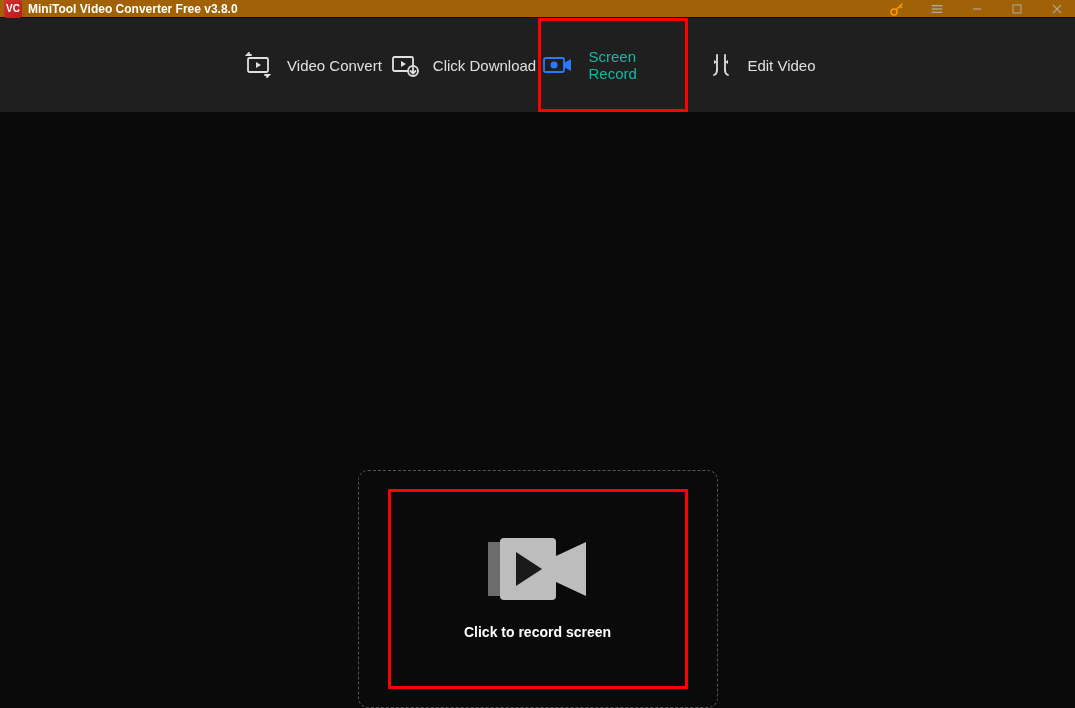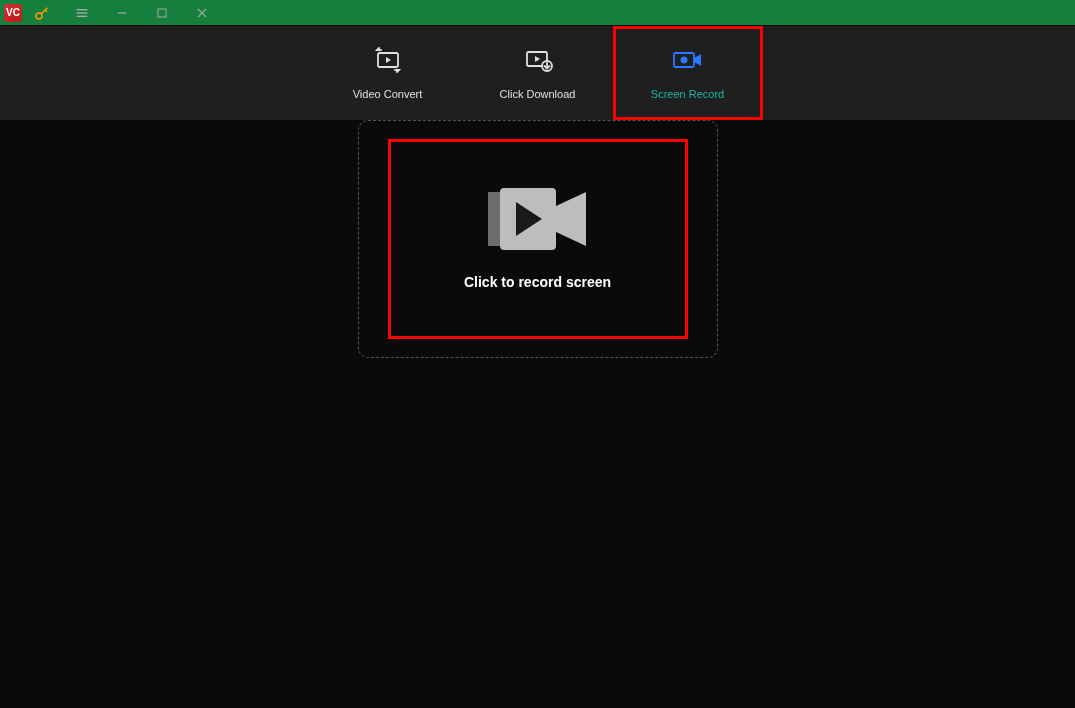--- a/index.html
+++ b/index.html
@@ -15,22 +15,22 @@
       overflow: hidden;
       color: #fff;
     }
     .window {
       width: 100%;
       height: 100%;
       display: flex;
       flex-direction: column;
     }
     .titlebar {
-      height: 26px;
-      background: #15803d;
+      height: 18px;
+      background: #a16207;
       display: flex;
       align-items: center;
       padding: 0 4px;
       border-bottom: 1px solid #0a0a0a;
     }
     .app-logo {
       width: 18px;
       height: 18px;
       background: linear-gradient(135deg, #d32f2f, #b71c1c);
       border-radius: 3px;
@@ -64,42 +64,42 @@
     .navbar {
       height: 94px;
       background: #1f1f1f;
       display: flex;
       align-items: stretch;
       justify-content: center;
     }
     .nav-item {
       width: 150px;
       display: flex;
-      flex-direction: column;
+      flex-direction: row;
       align-items: center;
       justify-content: center;
       gap: 14px;
       cursor: pointer;
       color: #e0e0e0;
-      font-size: 11px;
+      font-size: 15px;
     }
     .nav-item.active {
       color: #14b8a6;
       border: 3px solid #ff0000;
     }
     .nav-icon {
       height: 28px;
       display: flex;
       align-items: center;
       justify-content: center;
     }
     .content {
       flex: 1;
       display: flex;
-      align-items: flex-start;
+      align-items: flex-end;
       justify-content: center;
       background: #0a0a0a;
     }
     .drop-zone {
       width: 360px;
       height: 238px;
       border: 1.5px dashed #555;
       border-radius: 10px;
       display: flex;
       align-items: center;
@@ -124,20 +124,21 @@
   </style>
 </head>
 <body>
 
 <div class="window">
 
   <div class="titlebar">
     <div class="app-logo">
       <span>VC</span>
     </div>
+    <div class="app-title">MiniTool Video Converter Free v3.8.0</div>
     <div class="titlebar-controls">
       <div class="titlebar-btn">
         <svg width="16" height="16" viewBox="0 0 24 24" fill="none" stroke="#ff9800" stroke-width="2.2">
           <circle cx="7.5" cy="16.5" r="4.5"></circle>
           <line x1="10.7" y1="13.3" x2="20" y2="4"></line>
           <line x1="16.5" y1="7.5" x2="19.5" y2="10.5"></line>
         </svg>
       </div>
       <div class="titlebar-btn">
         <svg width="16" height="16" viewBox="0 0 24 24" fill="none" stroke="#aaa" stroke-width="2">
@@ -196,20 +197,33 @@
       <div class="nav-icon">
         <svg width="34" height="24" viewBox="0 0 34 24" fill="none" stroke="#2979ff" stroke-width="1.8">
           <rect x="3" y="5" width="20" height="14" rx="1.5"></rect>
           <circle cx="13" cy="12" r="3.5" fill="#2979ff" stroke="none"></circle>
           <path d="M 23 10 L 30 6 L 30 18 L 23 14 Z" fill="#2979ff" stroke="none"></path>
         </svg>
       </div>
       <span>Screen Record</span>
     </div>
 
+    <div class="nav-item">
+      <div class="nav-icon">
+        <svg width="24" height="26" viewBox="0 0 24 26" fill="none" stroke="#e0e0e0" stroke-width="1.8">
+          <path d="M 8 3 L 8 18" stroke-linecap="round"></path>
+          <path d="M 16 3 L 16 18" stroke-linecap="round"></path>
+          <path d="M 8 18 Q 8 22 5 23" stroke-linecap="round"></path>
+          <path d="M 16 18 Q 16 22 19 23" stroke-linecap="round"></path>
+          <path d="M 5 8 L 8 10 L 5 12" fill="#e0e0e0" stroke="none"></path>
+          <path d="M 19 8 L 16 10 L 19 12" fill="#e0e0e0" stroke="none"></path>
+        </svg>
+      </div>
+      <span>Edit Video</span>
+    </div>
 
   </div>
 
   <div class="content">
     <div class="drop-zone">
       <div class="record-card">
         <svg width="100" height="62" viewBox="0 0 100 62">
           <rect x="0" y="4" width="20" height="54" fill="#6c6c6c"></rect>
           <rect x="12" y="0" width="56" height="62" rx="4" fill="#bdbdbd"></rect>
           <path d="M 68 18 L 98 4 L 98 58 L 68 44 Z" fill="#bdbdbd"></path>

